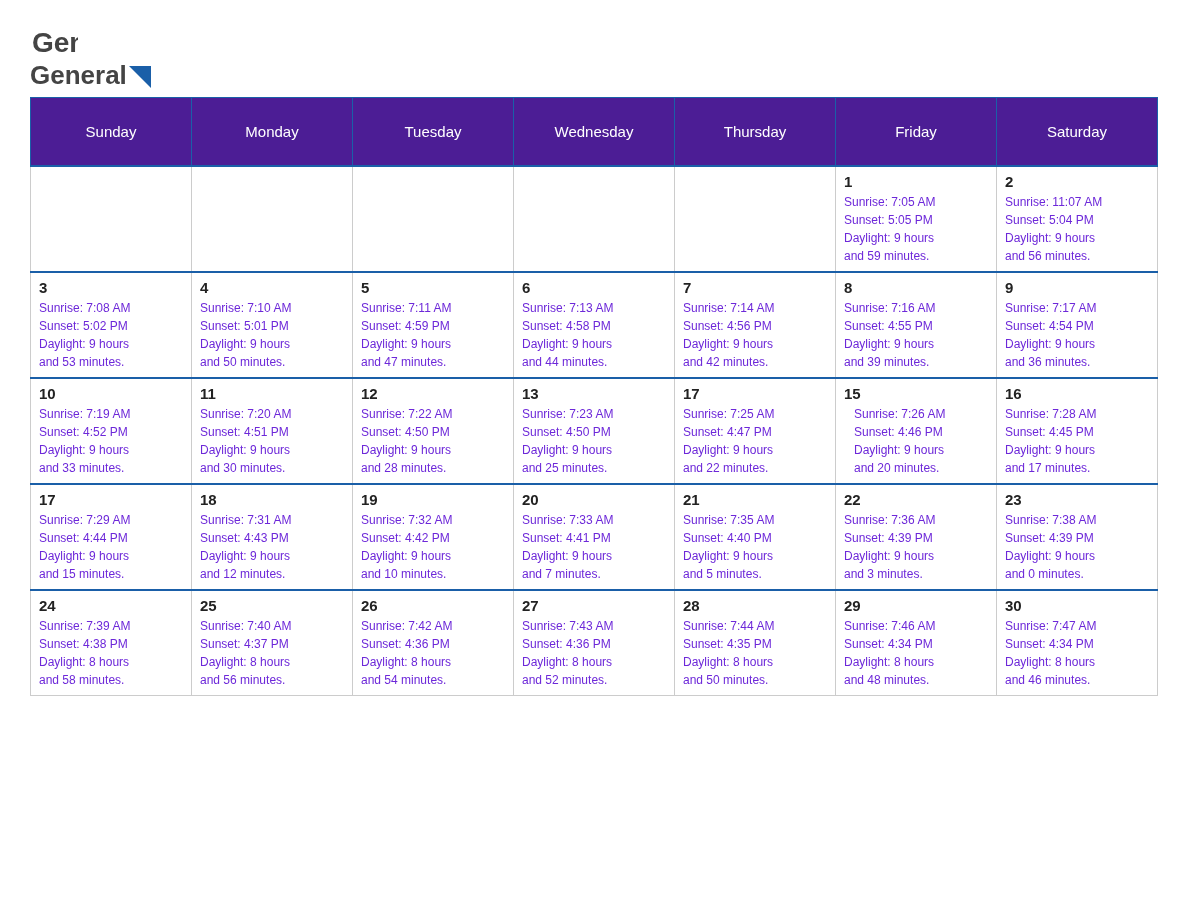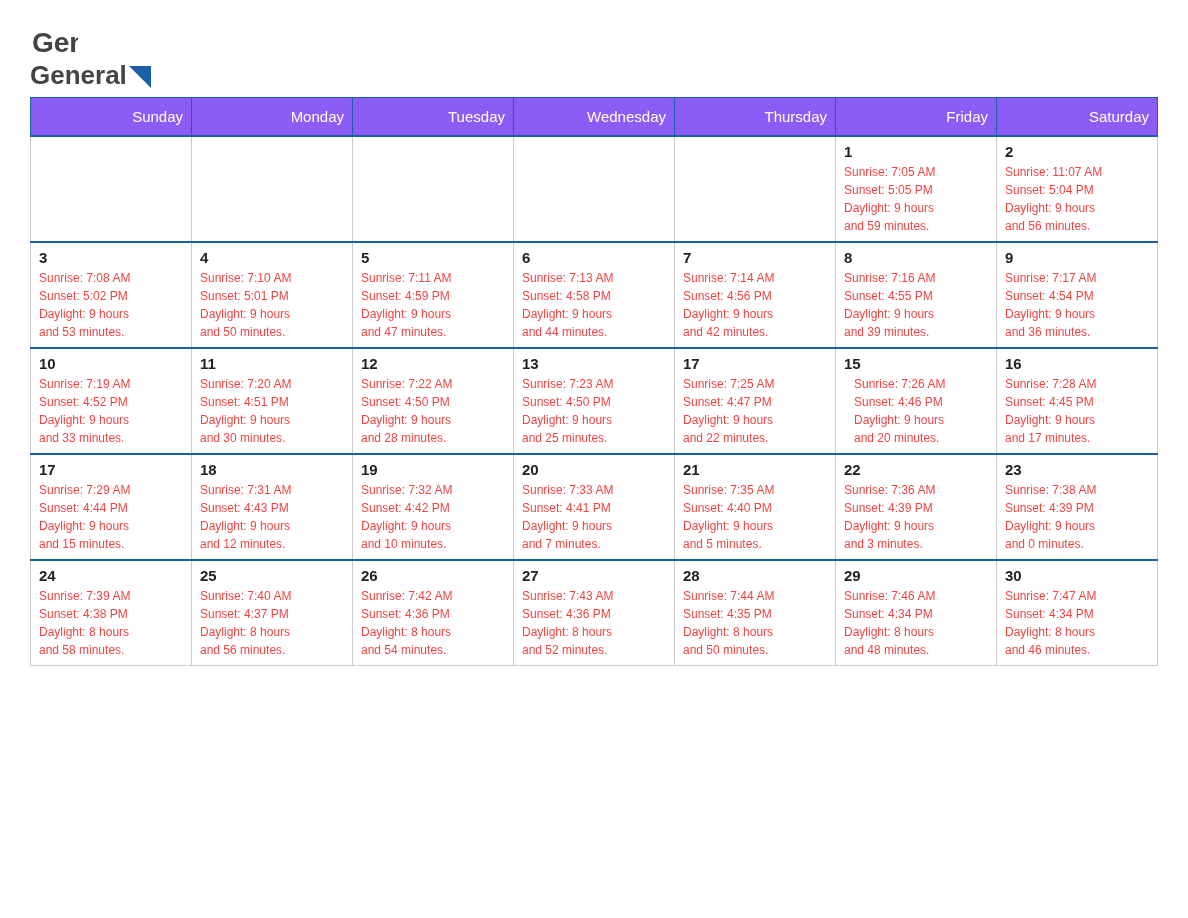--- a/index.html
+++ b/index.html
@@ -34,26 +34,26 @@
       font-size: 20px;
       color: #555;
       margin-top: 4px;
     }
     .calendar {
       width: 100%;
       border-collapse: collapse;
       margin-top: 10px;
     }
     .calendar th {
-      background-color: #8b5cf6;
+      background-color: #4c1d95;
       color: white;
-      padding: 10px 8px;
+      padding: 25px 8px;
       font-size: 15px;
       font-weight: normal;
-      text-align: right;
+      text-align: center;
       border: 1px solid #1a5fa8;
     }
     .calendar td {
       vertical-align: top;
       padding: 6px 8px;
       border: 1px solid #ccc;
       font-size: 12.5px;
       color: #333;
       width: 14.28%;
       min-height: 100px;
@@ -64,21 +64,21 @@
     }
     .day-number {
       font-size: 15px;
       font-weight: bold;
       color: #222;
       display: block;
       margin-bottom: 3px;
     }
     .day-info {
       font-size: 12px;
-      color: #ef4444;
+      color: #6d28d9;
       line-height: 1.5;
     }
     .empty-cell {
       background: #f9f9f9;
     }
     .logo-wrapper {
       display: flex;
       align-items: center;
     }
   </style>

